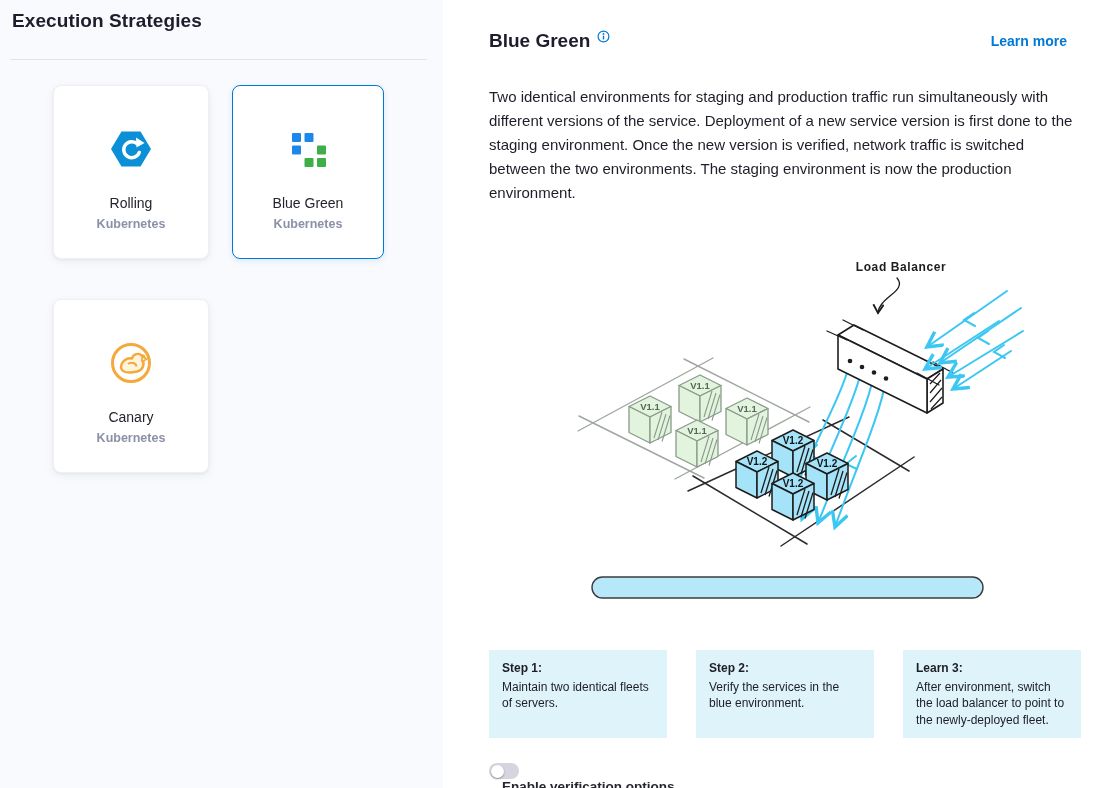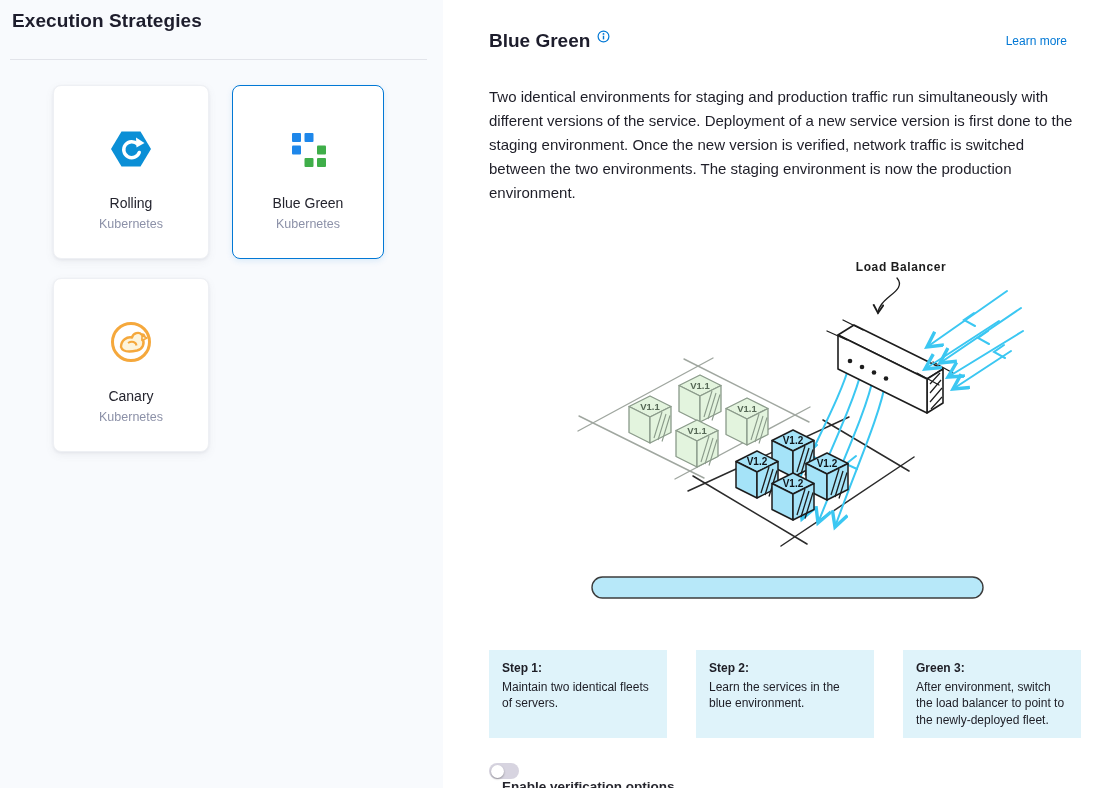--- a/index.html
+++ b/index.html
@@ -13,35 +13,35 @@
   }
   *{box-sizing:border-box;}
   html,body{margin:0;padding:0;}
   body{font-family:"Liberation Sans","DejaVu Sans",sans-serif;color:var(--body-ink);}
   .app{width:1119px;height:788px;display:flex;overflow:hidden;background:#fff;}
 
   
   .left-panel{width:443px;flex:none;background:var(--sidebar-bg);padding-top:10px;}
   .left-panel h1{margin:0 0 0 12px;font-size:19px;font-weight:700;color:var(--title-ink);letter-spacing:.1px;}
   .lp-divider{height:1px;background:var(--divider);margin:27px 16px 0 10px;}
-  .cards{display:grid;grid-template-columns:156px 152px;gap:19px 23px;margin:25px 0 0 53px;}
+  .cards{display:grid;grid-template-columns:156px 152px;gap:40px 23px;margin:25px 0 0 53px;}
   .card{height:174px;background:#fff;border:1px solid var(--card-border);border-radius:8px;
         box-shadow:0 1px 3px rgba(40,41,61,.06),0 3px 8px rgba(96,97,112,.08);
         display:flex;flex-direction:column;align-items:center;padding-top:41px;cursor:pointer;}
   .card.selected{border:1px solid var(--selected-card-border);box-shadow:0 2px 6px rgba(2,120,213,.12);}
   .card .icon-box{width:44px;height:44px;display:flex;align-items:center;justify-content:center;}
   .card .c-name{margin-top:25px;font-size:14px;color:#24242e;line-height:15px;}
-  .card .c-sub{margin-top:7px;font-size:12.5px;color:var(--subtitle-gray);line-height:13px;}
+  .card .c-sub{margin-top:7px;font-size:12.5px;color:var(--subtitle-gray);line-height:13px;font-weight:bold;}
 
   
   .right-panel{flex:1;background:#fff;padding:30px 0 0 46px;overflow:hidden;}
   .detail-header{width:578px;display:flex;align-items:center;}
   .detail-header h2{margin:0;font-size:19px;font-weight:700;color:var(--title-ink);}
   .info-ic{margin:-6px 0 0 7px;cursor:pointer;display:inline-block;}
-  .learn-more{margin-left:auto;font-size:12px;font-weight:400;color:var(--accent-blue);text-decoration:none;cursor:pointer;}
+  .learn-more{margin-left:auto;font-size:14px;font-weight:700;color:var(--accent-blue);text-decoration:none;cursor:pointer;}
   .description{width:592px;margin:33px 0 0 0;font-size:15px;line-height:24px;color:var(--body-ink);}
 
   .illus{display:block;margin:46px 0 0 66px;}
   .arr{stroke:var(--cyan-arrow);stroke-width:1.7;}
   .arrG path{stroke:var(--cyan-arrow);stroke-width:2;fill:none;stroke-linecap:round;}
   .platG path{stroke:var(--platform-gray);stroke-width:1.4;fill:none;stroke-linecap:round;}
   .platB path{stroke:#2b2b2b;stroke-width:1.5;fill:none;stroke-linecap:round;}
   .cgf{fill:var(--green-cube-fill);stroke:var(--green-cube-stroke);stroke-width:1.3;stroke-linejoin:round;}
   .cgh{stroke:var(--green-cube-stroke);stroke-width:1.1;fill:none;}
   .cbf{fill:var(--blue-cube-fill);stroke:var(--ink);stroke-width:1.5;stroke-linejoin:round;}
@@ -225,24 +225,24 @@
       <rect class="pill" x="37" y="326" width="391" height="21" rx="10.5"></rect>
     </svg>
 
     <div class="steps">
       <div class="step-box">
         <b>Step 1:</b>
         <span>Maintain two identical fleets of servers.</span>
       </div>
       <div class="step-box">
         <b>Step 2:</b>
-        <span>Learn the services in the blue environment.</span>
+        <span>Verify the services in the blue environment.</span>
       </div>
       <div class="step-box">
-        <b>Green 3:</b>
+        <b>Learn 3:</b>
         <span>After environment, switch the load balancer to point to the newly-deployed fleet.</span>
       </div>
     </div>
 
     <div class="toggle-row">
       <div class="toggle">
         <div class="knob"></div>
       </div>
       <span class="toggle-label">Enable verification options</span>
     </div>

